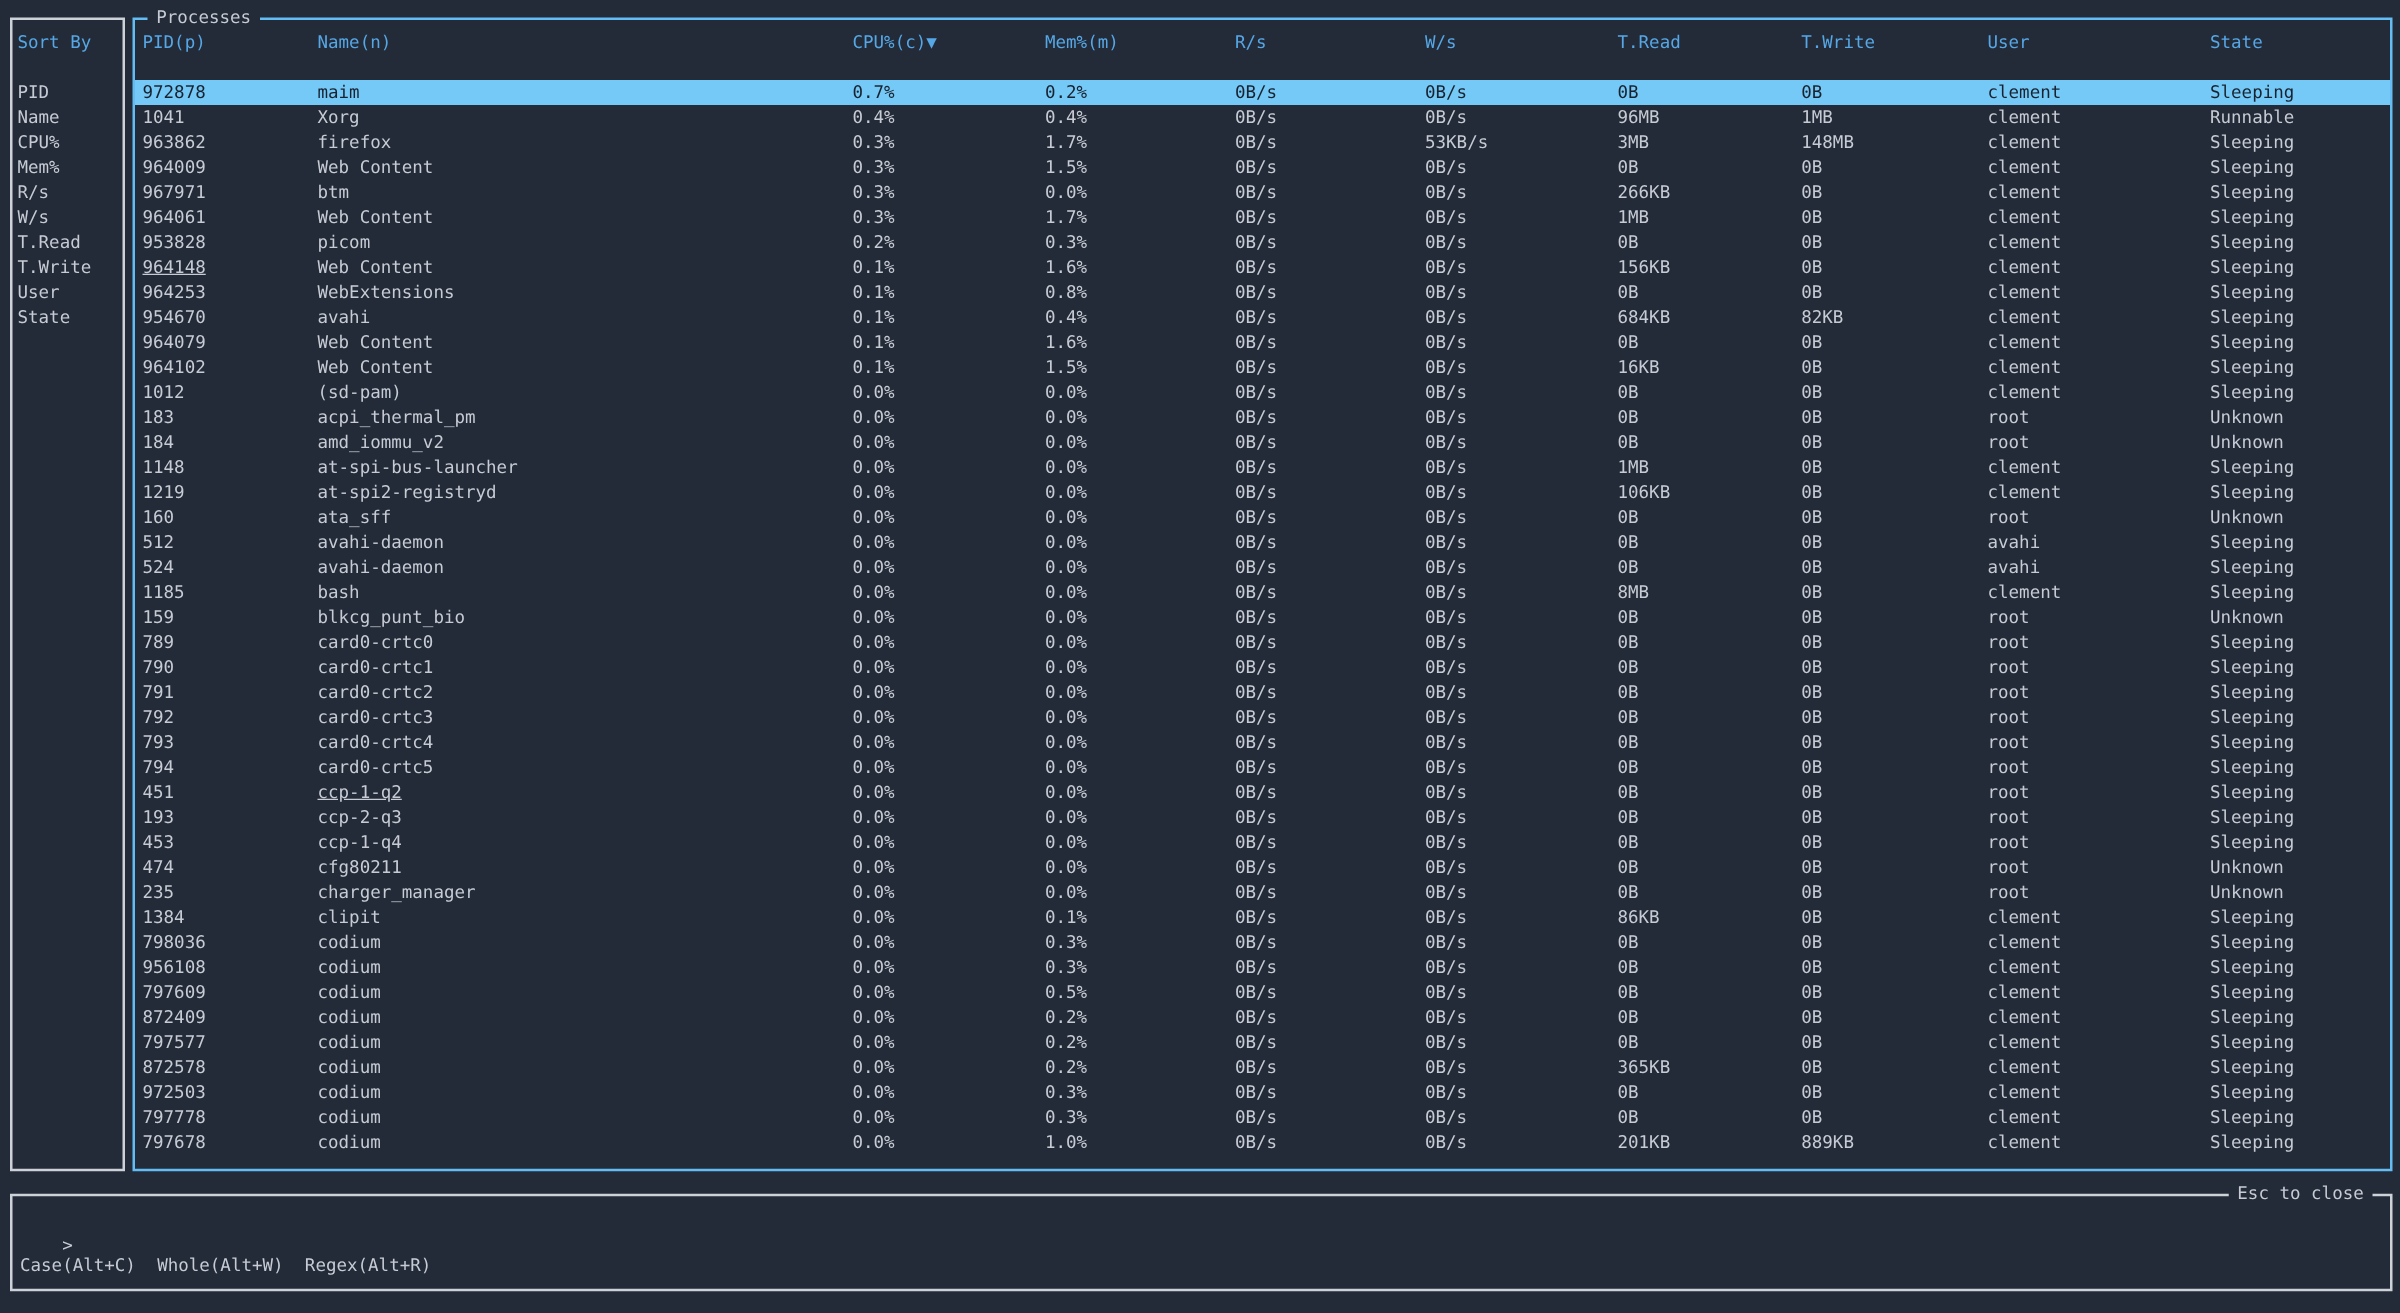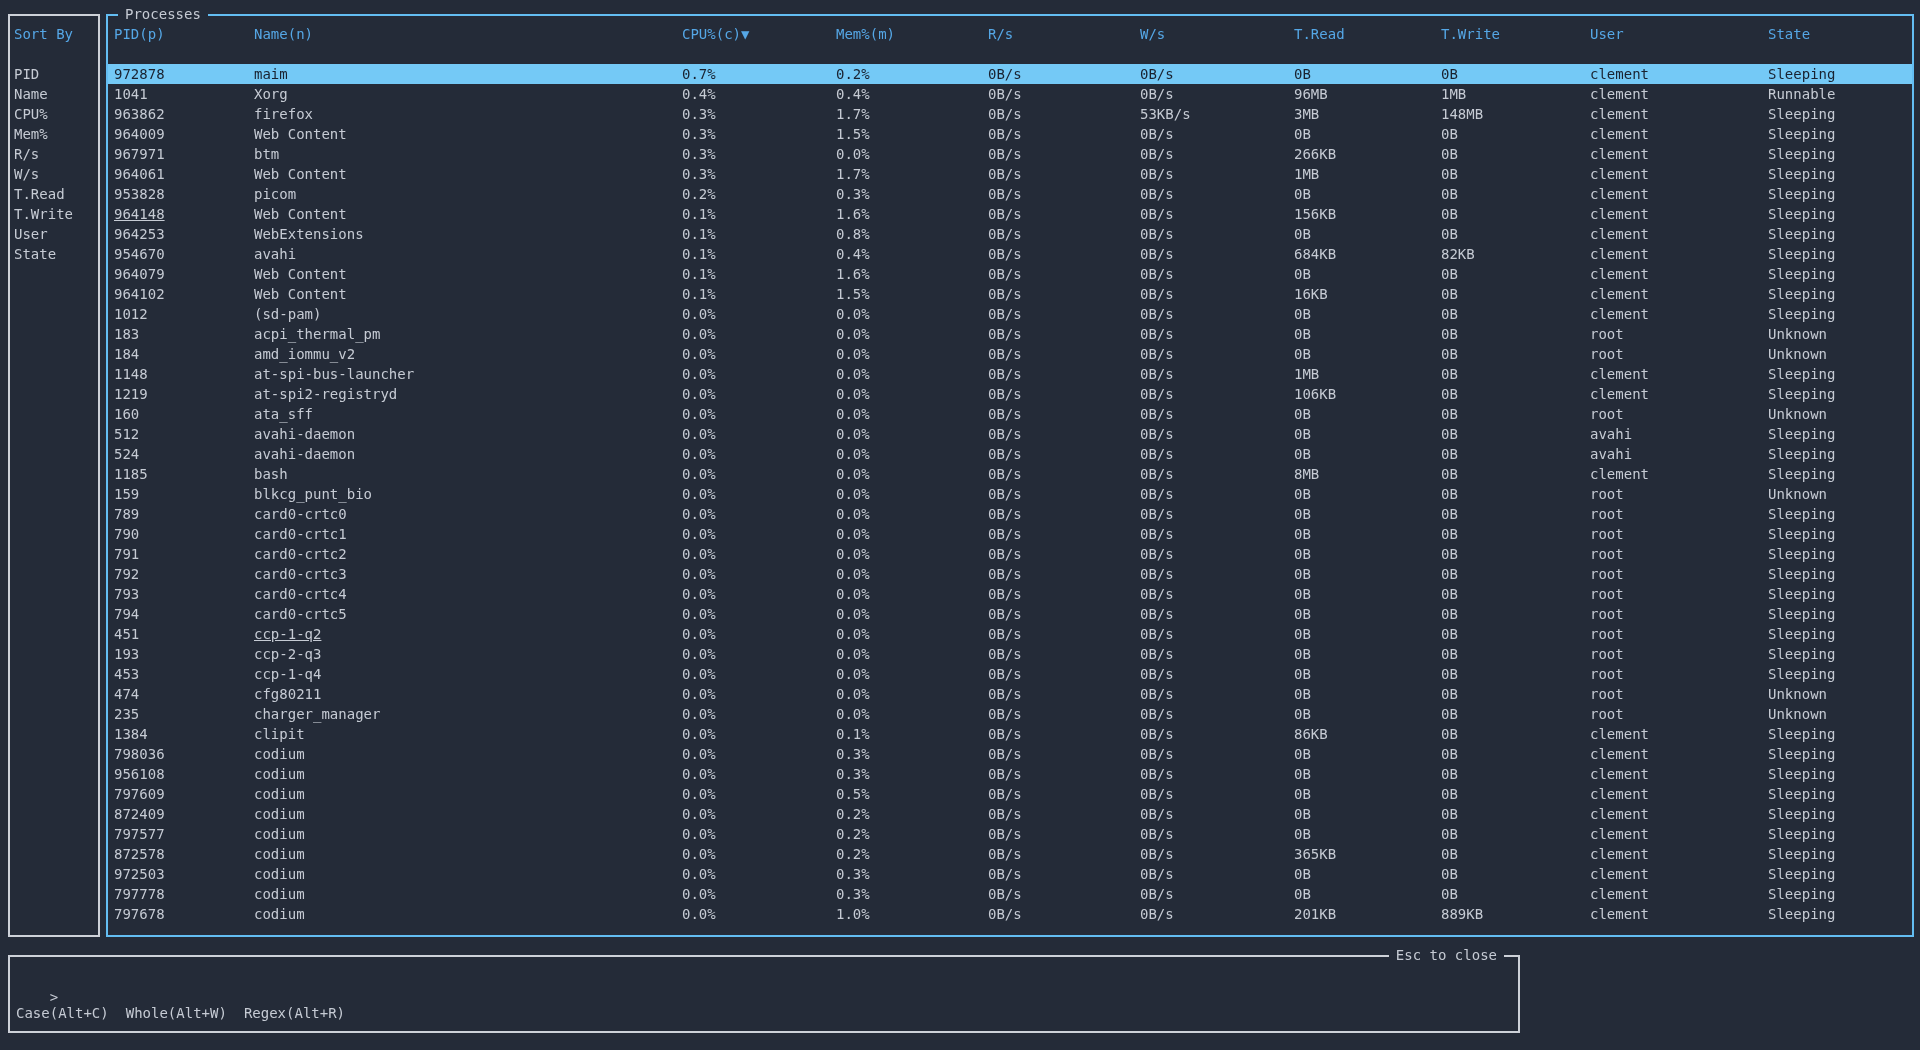--- a/index.html
+++ b/index.html
@@ -16,21 +16,21 @@
   body{
     width:1920px;height:1050px;position:relative;overflow:hidden;
     background:var(--background);
     color:var(--text);
     font-family:"DejaVu Sans Mono","Liberation Mono",monospace;
     font-size:14px;
   }
   .panel{position:absolute;background:var(--background)}
   #sort-panel{left:8px;top:14px;width:92px;height:923px;border:2px solid var(--panel-border-gray)}
   #proc-panel{left:106px;top:14px;width:1808px;height:923px;border:2px solid var(--panel-border-blue)}
-  #search-panel{left:8px;top:955px;width:1512px;height:78px;border:2px solid var(--panel-border-gray)}
+  #search-panel{left:8px;top:955px;width:1906px;height:78px;border:2px solid var(--panel-border-gray)}
   .panel-title{
     position:absolute;top:-12px;left:10px;height:20px;line-height:20px;
     background:var(--background);padding:0 7px;color:var(--text);white-space:pre;
   }
   .panel-title.esc{left:auto;right:14px}
   .line{position:absolute;height:20px;line-height:20px;white-space:pre}
   .blue{color:var(--accent-blue)}
   .hdr{position:absolute;white-space:pre;color:var(--accent-blue);cursor:default}
   .row{position:absolute;left:0;right:0;height:20px;line-height:20px}
   .row.selected{background:var(--selected-bg);color:var(--selected-text)}

